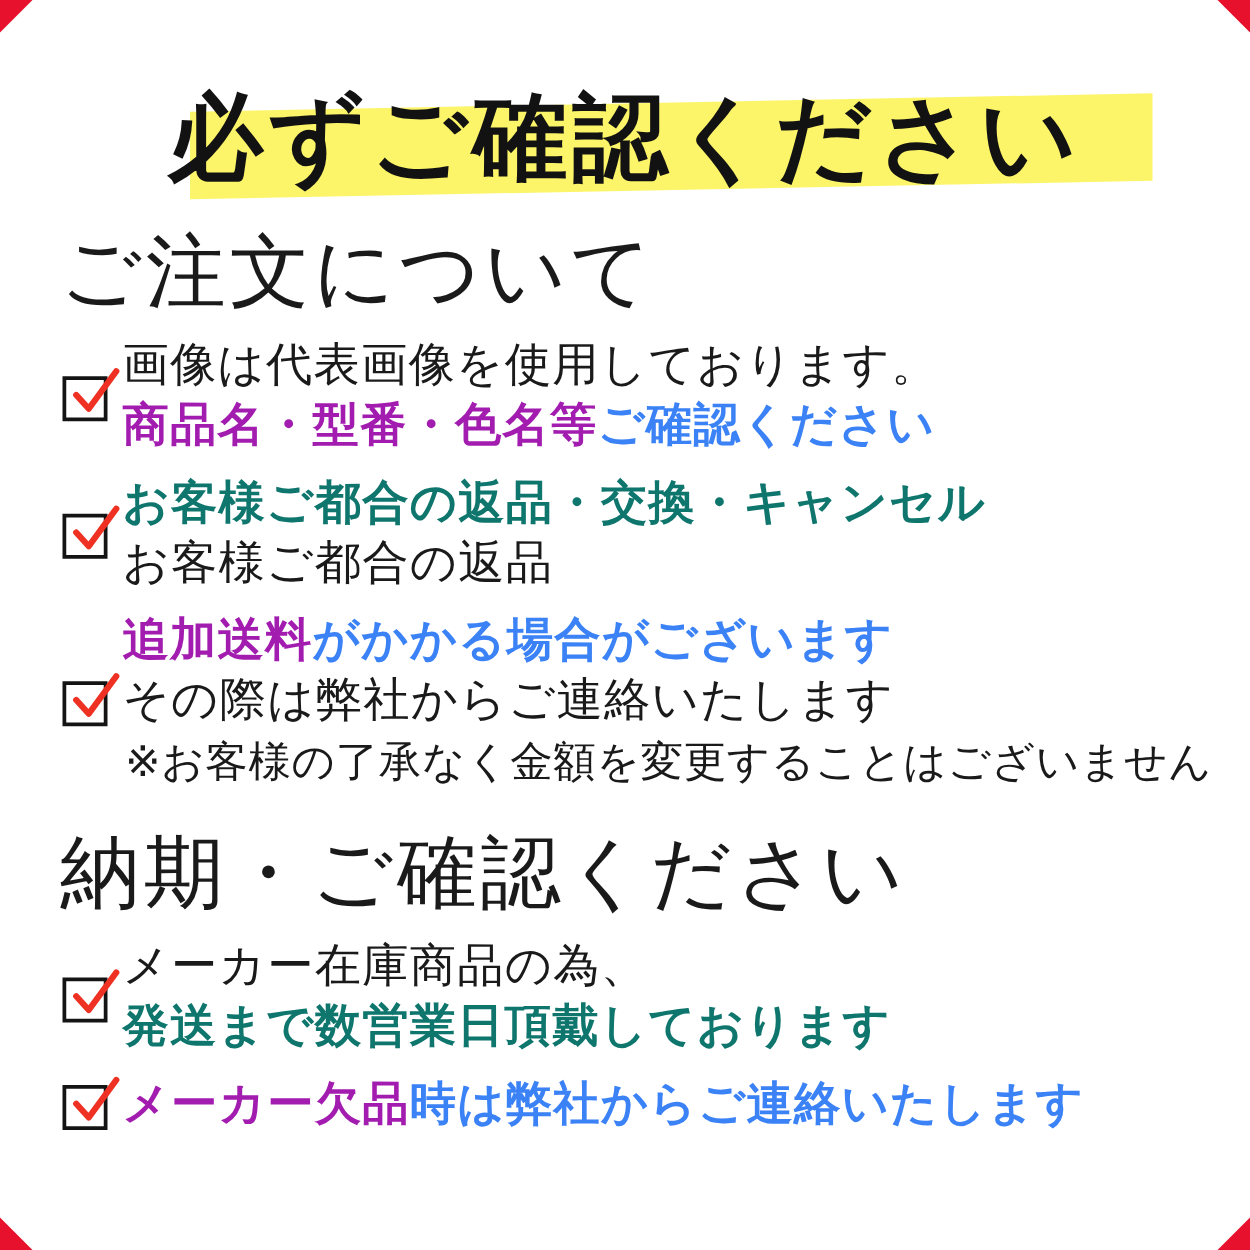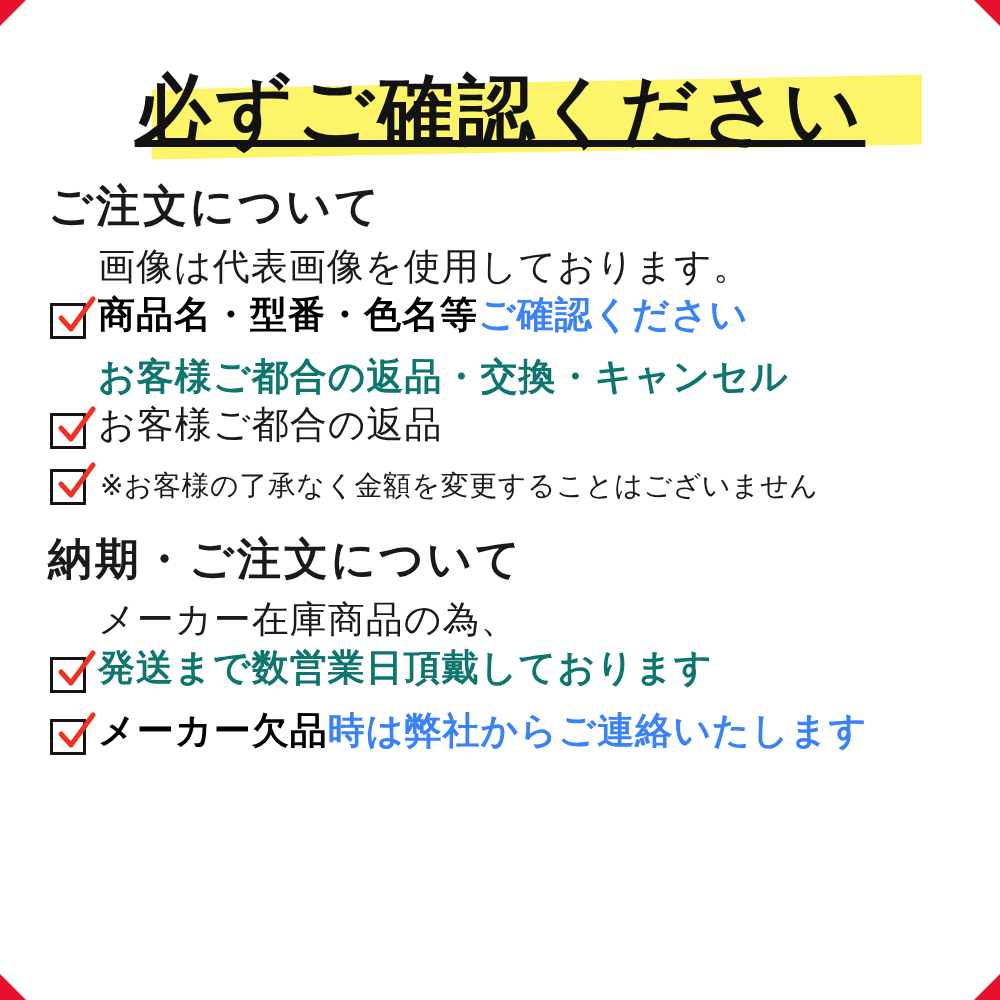--- a/index.html
+++ b/index.html
@@ -72,40 +72,39 @@
     right: 0;
     top: 16px;
     text-align: center;
     font-size: 76px;
     font-weight: bold;
     color: #121212;
     letter-spacing: 4px;
     z-index: 2;
     line-height: 1.1;
     white-space: nowrap;
-    text-decoration: underline;
   }
 
   
   .section-head {
-    font-size: 44px;
-    font-weight: bold;
+    font-size: 64px;
+    font-weight: normal;
     color: #1a1a1a;
     letter-spacing: 3px;
     margin: 14px 0 6px 4px;
     line-height: 1.25;
   }
   .section-head.second {
     margin-top: 26px;
   }
 
   
   .item {
     display: flex;
-    align-items: flex-end;
+    align-items: center;
     margin: 10px 0 14px 6px;
   }
   .checkbox {
     flex: 0 0 auto;
     width: 36px;
     height: 36px;
     border: 3px solid #141414;
     position: relative;
     margin: 6px 12px 0 0;
     box-sizing: border-box;
@@ -129,27 +128,27 @@
     letter-spacing: 1px;
     white-space: nowrap;
   }
   .line.red {
     color: #0f766e;
   }
   .line.thin {
     font-weight: normal;
   }
   .note {
-    font-size: 28px;
+    font-size: 34px;
     color: #1a1a1a;
     letter-spacing: 0.5px;
     margin: 2px 0 0 2px;
     white-space: nowrap;
   }
-  .mixed .red { color: #000000; }
+  .mixed .red { color: #a21caf; }
   .mixed .blk { color: #3b82f6; }
 </style>
 </head>
 <body>
 
 <div class="corner tl"></div>
 <div class="corner tr"></div>
 <div class="corner bl"></div>
 <div class="corner br"></div>
 
@@ -186,25 +185,27 @@
     </span>
   </div>
 
   <div class="item">
     <span class="checkbox">
       <svg class="tick" viewBox="0 0 42 42">
         <path d="M6 22 L16 33 L38 3" fill="none" stroke="#ef3124" stroke-width="5" stroke-linecap="round" stroke-linejoin="round"></path>
       </svg>
     </span>
     <span class="lines">
+      <div class="line mixed"><span class="red">追加送料</span><span class="blk">がかかる場合がございます</span></div>
+      <div class="line thin">その際は弊社からご連絡いたします</div>
       <div class="note">※お客様の了承なく金額を変更することはございません</div>
     </span>
   </div>
 
-  <div class="section-head second">納期・ご注文について</div>
+  <div class="section-head second">納期・ご確認ください</div>
 
   <div class="item">
     <span class="checkbox">
       <svg class="tick" viewBox="0 0 42 42">
         <path d="M6 22 L16 33 L38 3" fill="none" stroke="#ef3124" stroke-width="5" stroke-linecap="round" stroke-linejoin="round"></path>
       </svg>
     </span>
     <span class="lines">
       <div class="line thin">メーカー在庫商品の為、</div>
       <div class="line red">発送まで数営業日頂戴しております</div>

